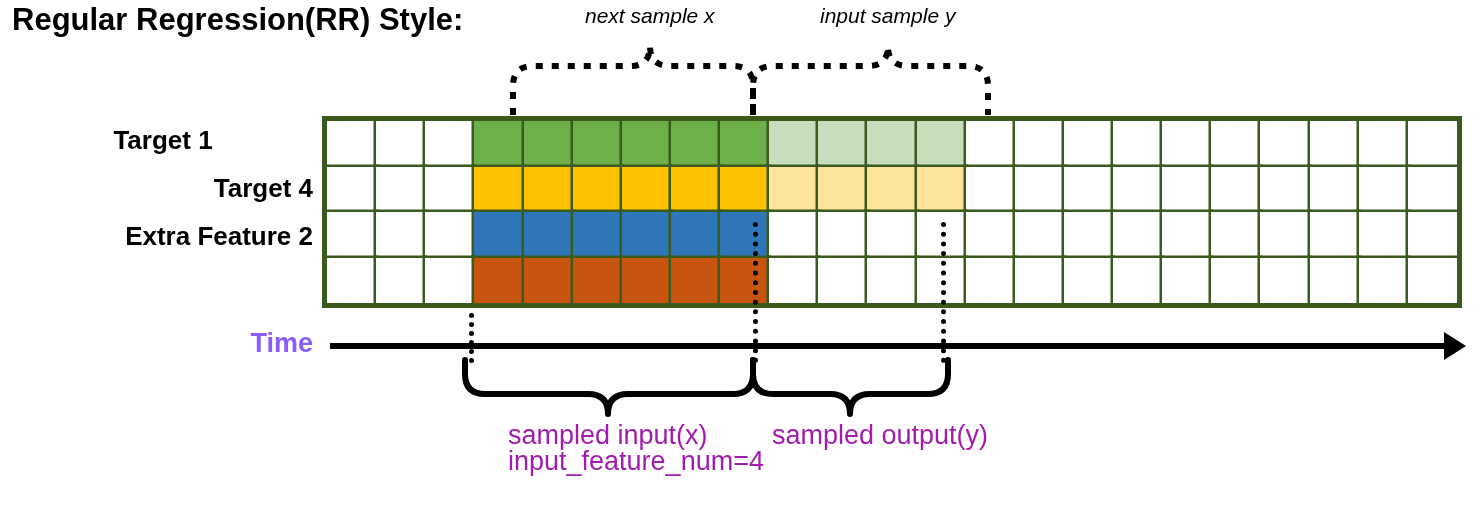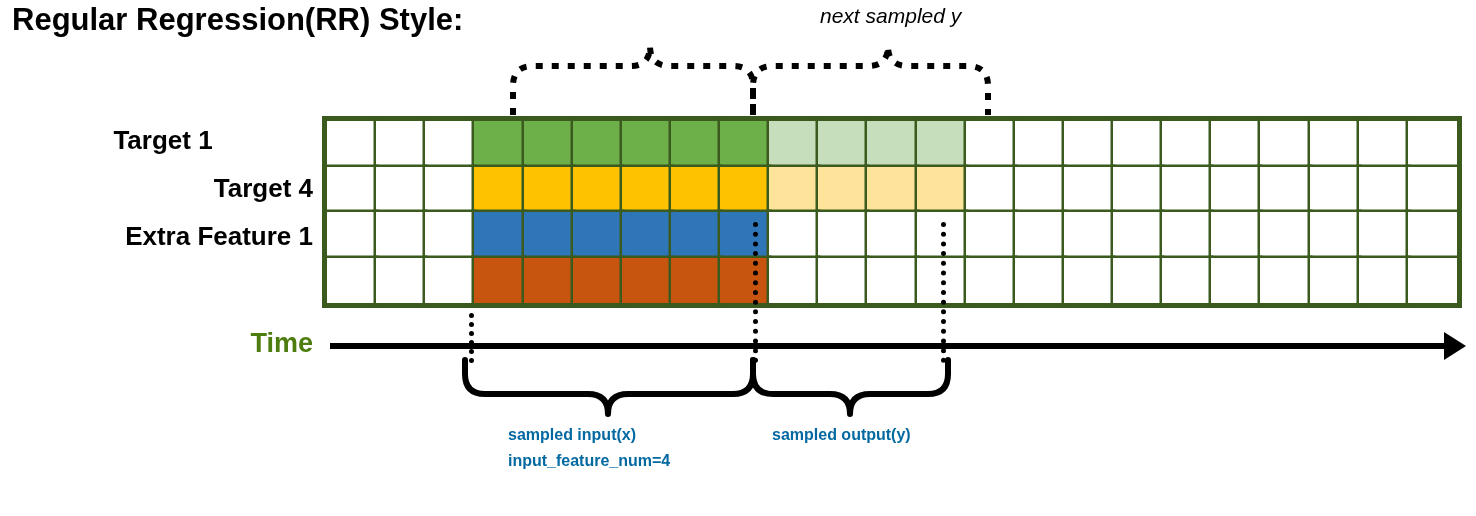--- a/index.html
+++ b/index.html
@@ -24,21 +24,21 @@
     position:absolute;
     right:1163px;           
     width:300px;
     text-align:right;
     font-size:26px;font-weight:700;color:#000;
     white-space:nowrap;
   }
   .time-label{
     position:absolute;
     right:1163px;width:300px;text-align:right;
-    font-size:27px;font-weight:700;color:#4d7c0f;
+    font-size:27px;font-weight:700;color:#8b5cf6;
   }
 
   
   #grid{
     position:absolute;
     left:322px;top:116px;
     width:1140px;height:192px;
     display:grid;
     grid-template-columns:repeat(23,1fr);
     grid-template-rows:repeat(4,1fr);
@@ -84,48 +84,49 @@
   #botbraces{position:absolute;left:0;top:352px;width:1476px;height:70px;}
 
   
   .top-anno{
     position:absolute;
     font-size:21px;font-style:italic;font-weight:400;color:#000;
     white-space:nowrap;
   }
   .caption{
     position:absolute;
-    font-size:16px;font-weight:700;color:#0369a1;
+    font-size:27px;font-weight:400;color:#a21caf;
     line-height:26px;white-space:nowrap;
   }
   .caption div{white-space:nowrap;}
 </style>
 </head>
 <body>
 
 <div id="stage">
 
   <div class="title">Regular Regression(RR) Style:</div>
 
-  <div class="top-anno" style="left:820px;top:4px;">next sampled y</div>
+  <div class="top-anno" style="left:585px;top:4px;">next sample x</div>
+  <div class="top-anno" style="left:820px;top:4px;">input sample y</div>
 
   <svg id="topbraces" viewBox="0 0 1476 130" preserveAspectRatio="none">
     <g fill="none" stroke="#000" stroke-width="6" stroke-linecap="butt" stroke-dasharray="7 9">
 
       <path d="M513,115 L513,86 Q513,66 533,66 L630,66 Q650,66 650,46
                Q650,66 670,66 L733,66 Q753,66 753,86 L753,115"></path>
 
       <path d="M753,115 L753,86 Q753,66 773,66 L868,66 Q888,66 888,46
                Q888,66 908,66 L968,66 Q988,66 988,86 L988,115"></path>
     </g>
   </svg>
 
   <div class="row-label" style="top:125px;text-align:center;">Target 1</div>
   <div class="row-label" style="top:173px;">Target 4</div>
-  <div class="row-label" style="top:221px;">Extra Feature 1</div>
+  <div class="row-label" style="top:221px;">Extra Feature 2</div>
 
   <div id="grid">
       <div class="cell" style="background: rgb(255, 255, 255);"></div>
       <div class="cell" style="background: rgb(255, 255, 255);"></div>
       <div class="cell" style="background: rgb(255, 255, 255);"></div>
       <div class="cell" style="background: rgb(109, 175, 72);"></div>
       <div class="cell" style="background: rgb(109, 175, 72);"></div>
       <div class="cell" style="background: rgb(109, 175, 72);"></div>
       <div class="cell" style="background: rgb(109, 175, 72);"></div>
       <div class="cell" style="background: rgb(109, 175, 72);"></div>

